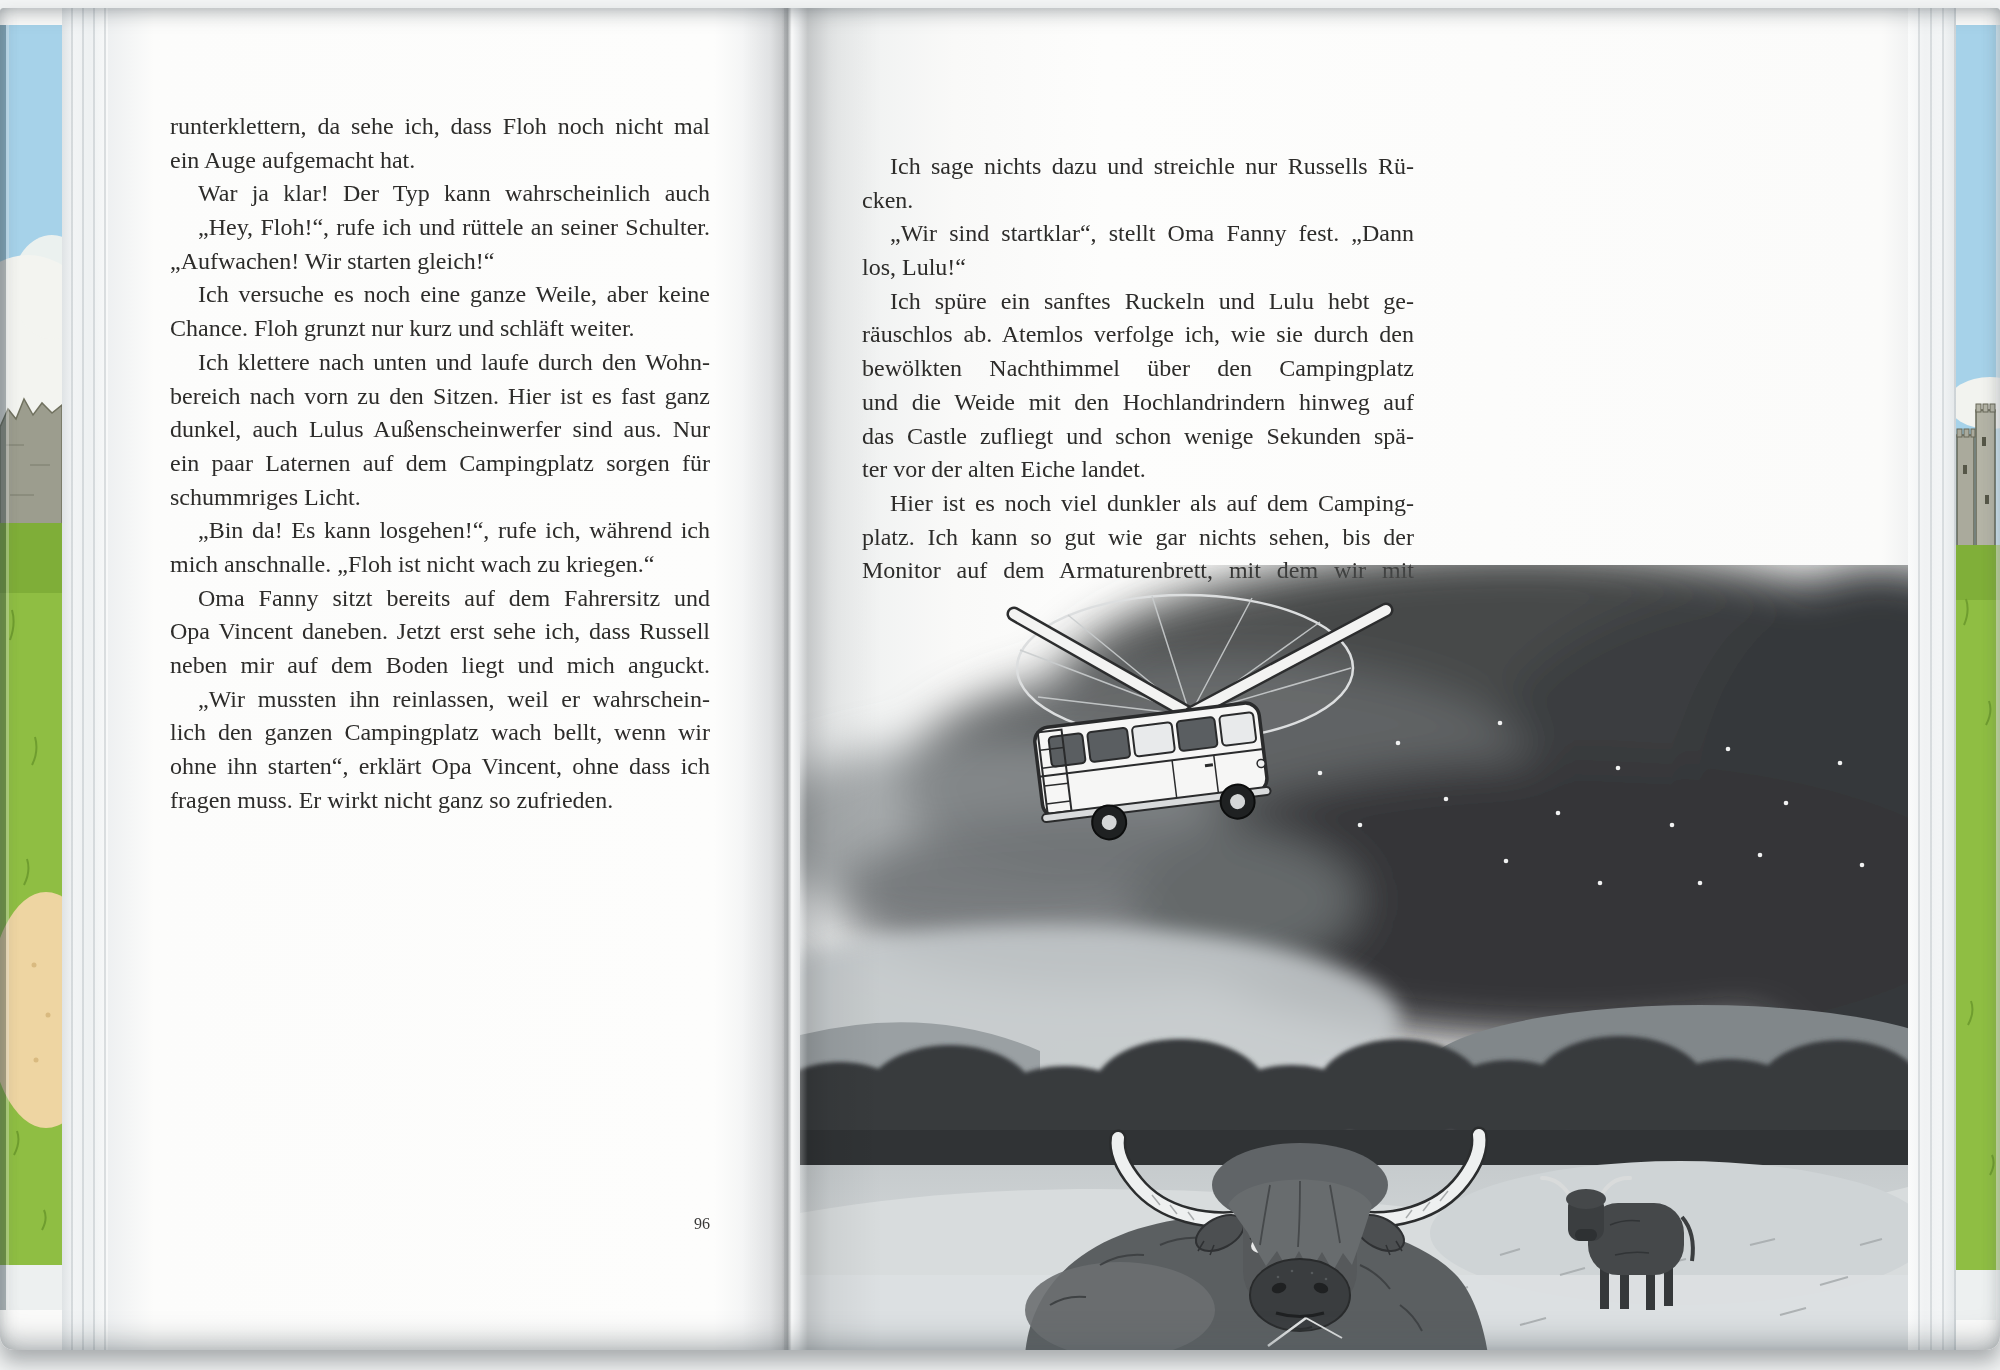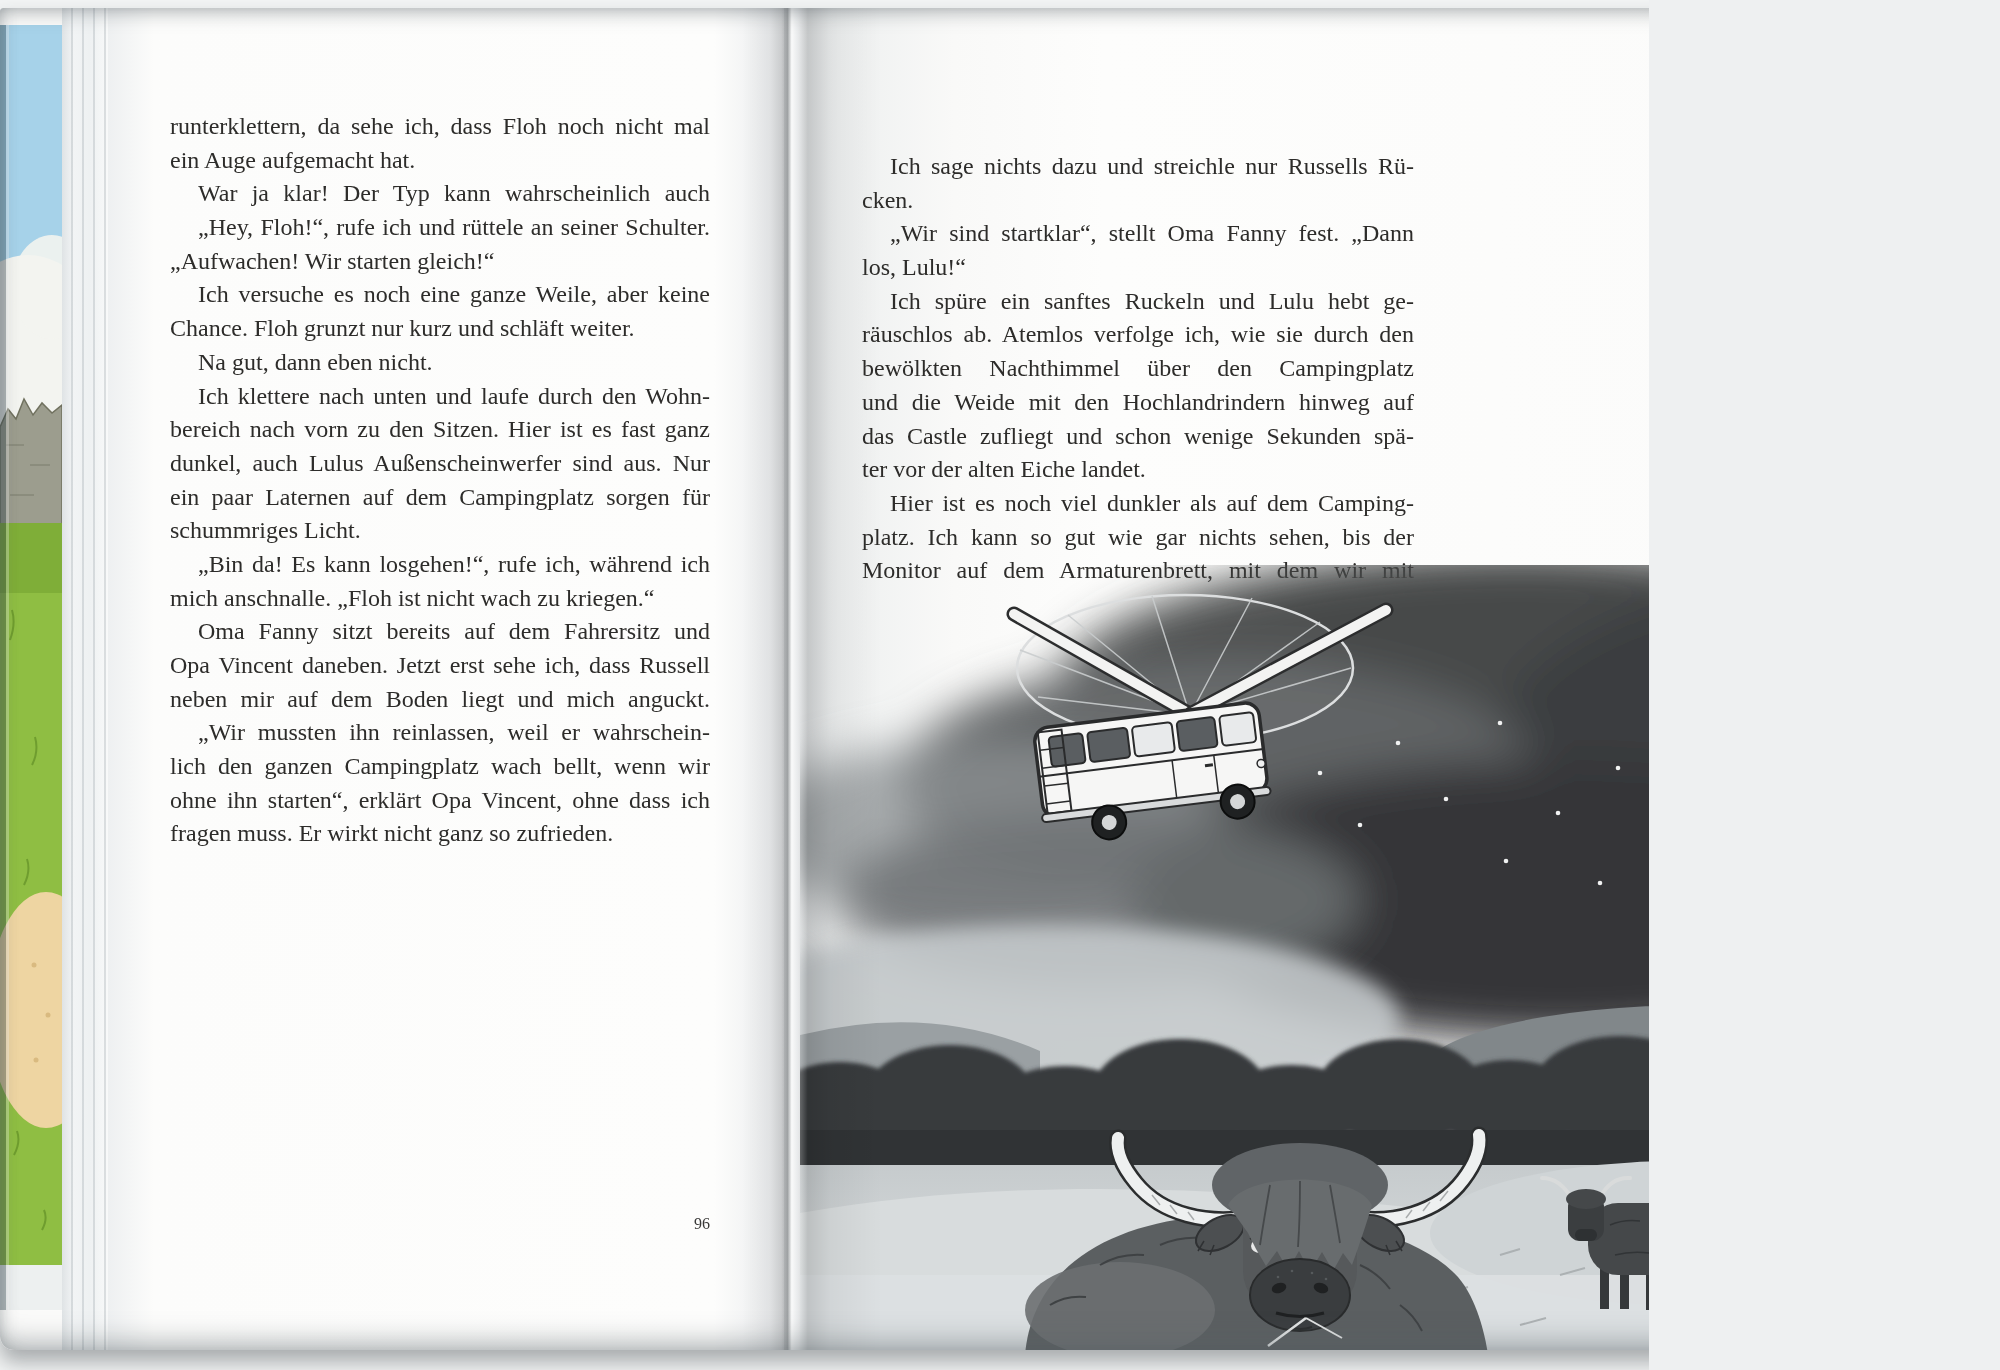--- a/index.html
+++ b/index.html
@@ -1,16 +1,16 @@
 <!DOCTYPE html>
 <html style="--sky_blue: #a6d2e9; --grass_green: #8fbe43; --grass_dark: #79a834; --rock_grey: #9c9d8e; --sand_tan: #eed5a2; --castle_grey: #aaaa9c; --page_white: #fbfbfa; --text_ink: #2d2c2a;"><head>
 <meta charset="utf-8">
 <style>
   html,body{margin:0;padding:0;background:#eef0f1;}
-  .scene{position:relative;width:1649px;height:1370px;background:#f2f4f4;overflow:hidden;
+  .scene{position:relative;width:2000px;height:1370px;background:#f2f4f4;overflow:hidden;
          font-family:"Liberation Serif","DejaVu Serif",serif;}
   .book{position:absolute;left:0;top:8px;width:2000px;height:1342px;background:#fbfbfa;
         border-radius:3px 3px 14px 14px;box-shadow:0 12px 20px rgba(50,55,60,.38);overflow:hidden;}
   .cover-strip{position:absolute;top:17px;z-index:1;}
   .cover-strip.left{left:0;width:62px;height:1285px;}
   .cover-strip.right{left:1956px;width:44px;height:1295px;}
   .cover-strip svg{display:block;width:100%;height:100%;}
   .stack{position:absolute;top:0;height:100%;z-index:2;}
   .stack.left{left:62px;width:46px;
     background:
@@ -75,21 +75,20 @@
 
     <div class="page left">
       <div class="textblock tb-left">
           <div class="line">runterklettern, da sehe ich, dass Floh noch nicht mal</div>
           <div class="line end">ein Auge aufgemacht hat.</div>
           <div class="line indent">War ja klar! Der Typ kann wahrscheinlich auch</div>
           <div class="line indent">„Hey, Floh!“, rufe ich und rüttele an seiner Schulter.</div>
           <div class="line end">„Aufwachen! Wir starten gleich!“</div>
           <div class="line indent">Ich versuche es noch eine ganze Weile, aber keine</div>
           <div class="line end">Chance. Floh grunzt nur kurz und schläft weiter.</div>
-          <div class="line indent end">Na gut, dann eben nicht.</div>
           <div class="line indent">Ich klettere nach unten und laufe durch den Wohn-</div>
           <div class="line">bereich nach vorn zu den Sitzen. Hier ist es fast ganz</div>
           <div class="line">dunkel, auch Lulus Außenscheinwerfer sind aus. Nur</div>
           <div class="line">ein paar Laternen auf dem Campingplatz sorgen für</div>
           <div class="line end">schummriges Licht.</div>
           <div class="line indent">„Bin da! Es kann losgehen!“, rufe ich, während ich</div>
           <div class="line end">mich anschnalle. „Floh ist nicht wach zu kriegen.“</div>
           <div class="line indent">Oma Fanny sitzt bereits auf dem Fahrersitz und</div>
           <div class="line">Opa Vincent daneben. Jetzt erst sehe ich, dass Russell</div>
           <div class="line">neben mir auf dem Boden liegt und mich anguckt.</div>

